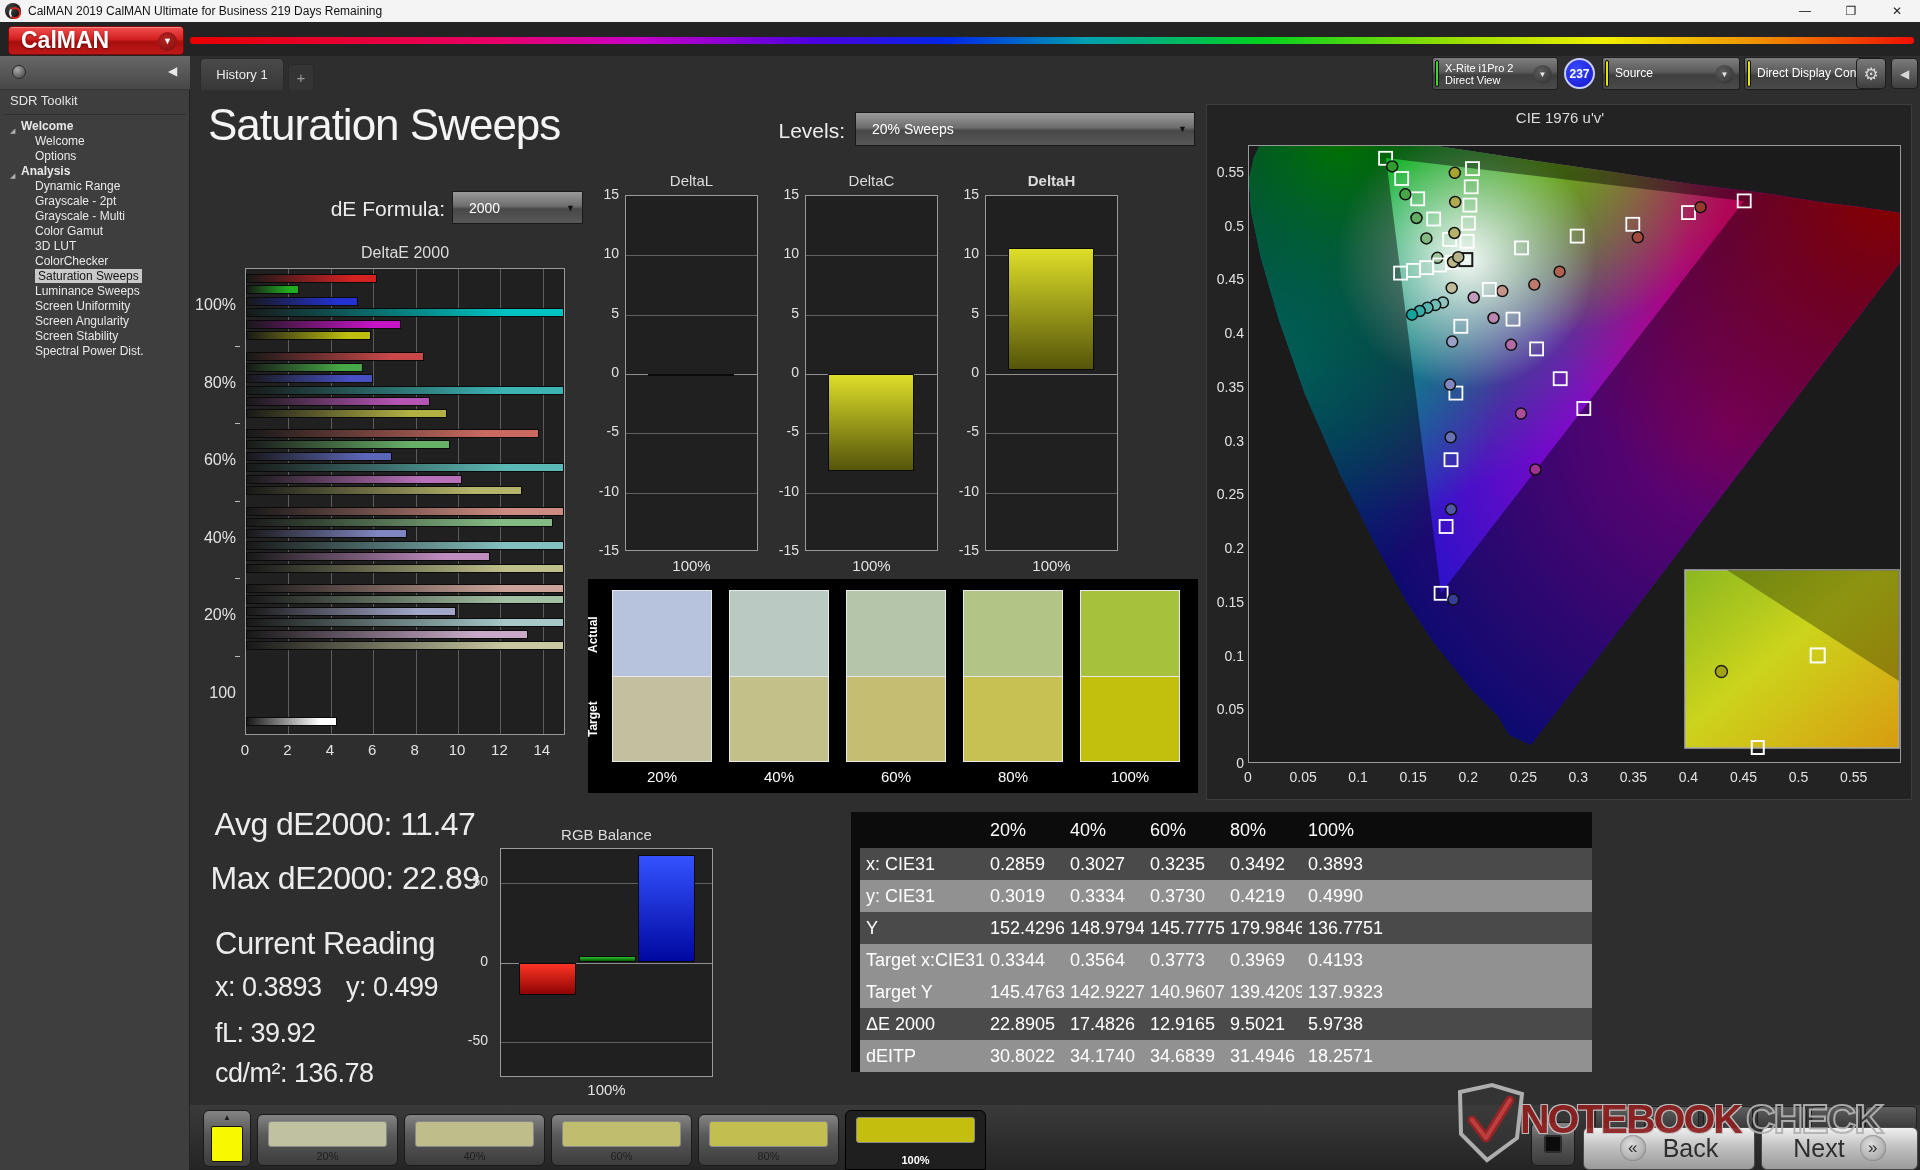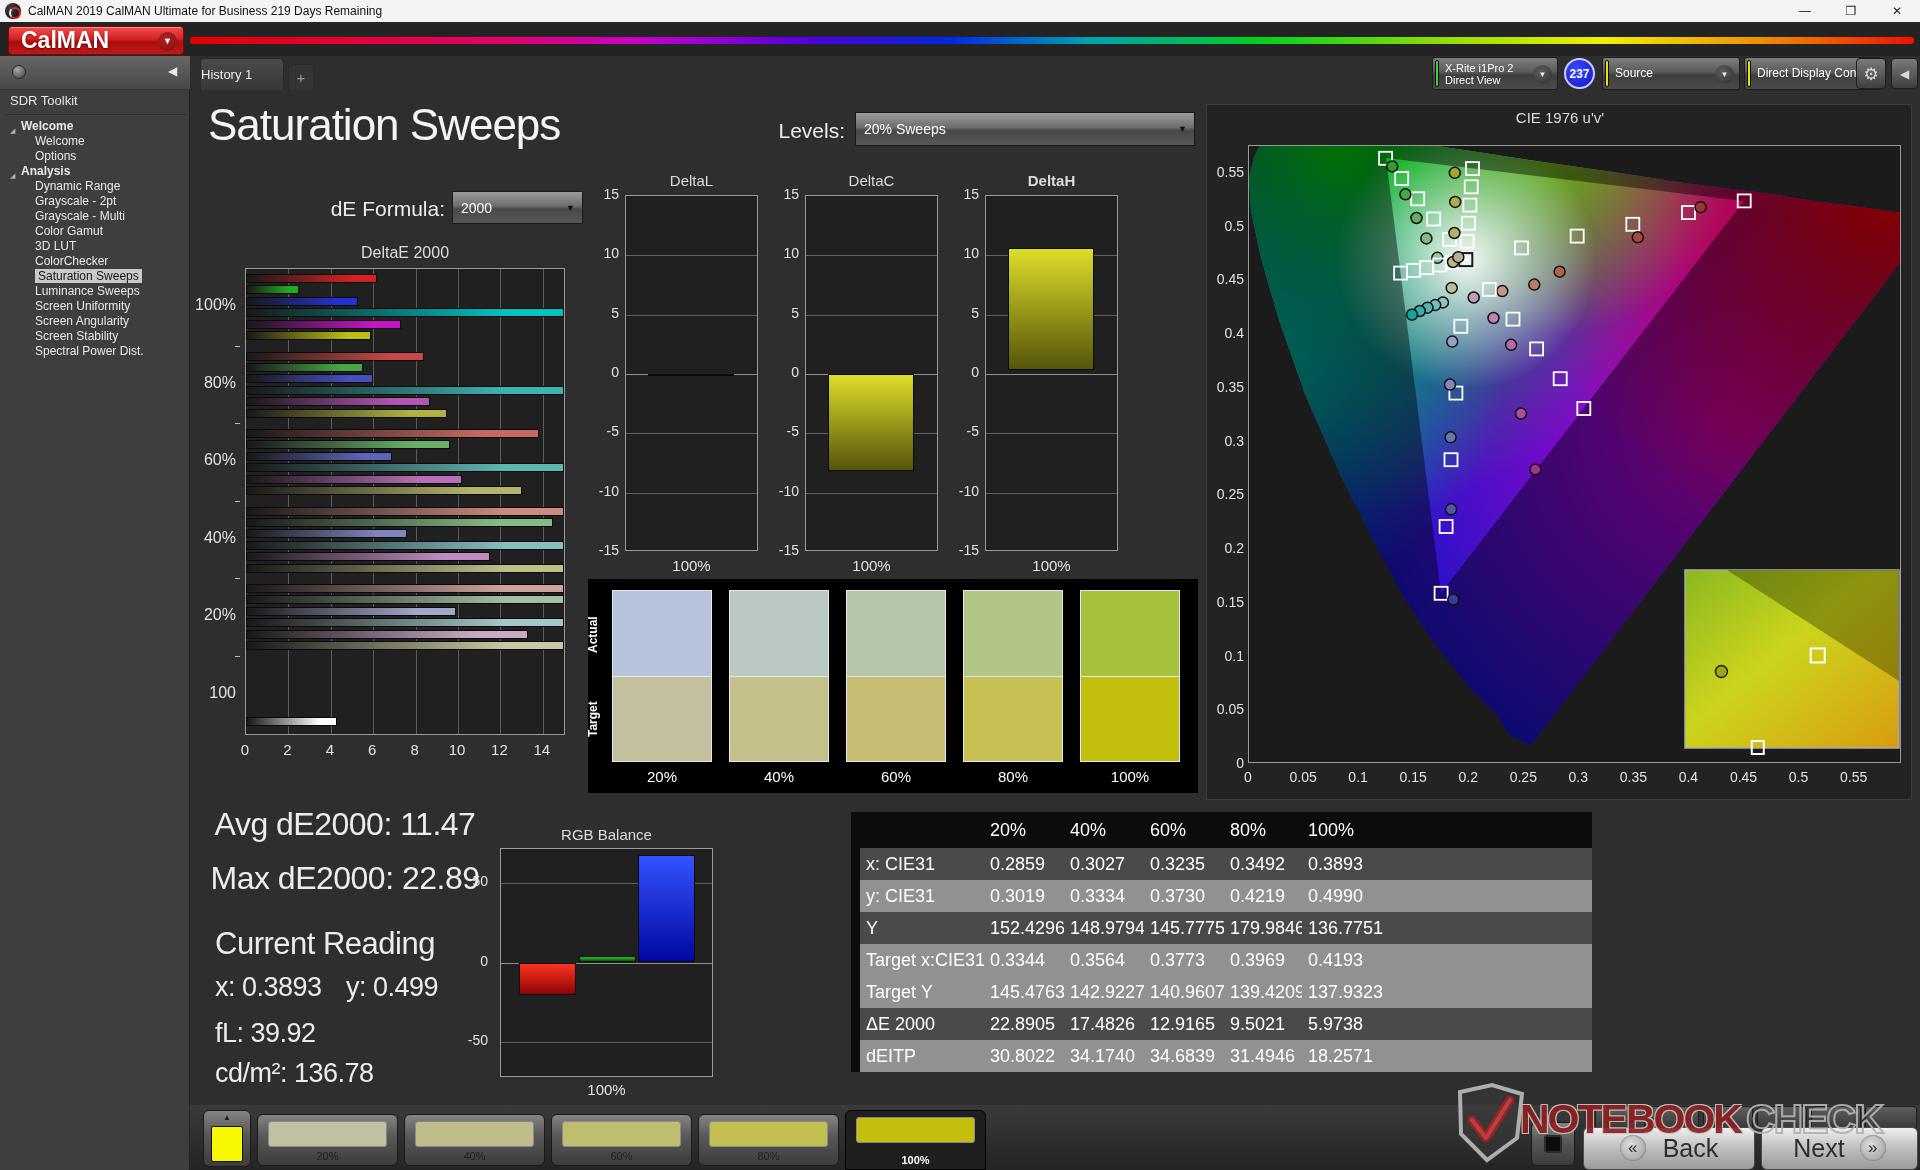--- a/index.html
+++ b/index.html
@@ -32,21 +32,21 @@
       #00a0b0 52%,#00d020 62%,#a0e000 74%,#f0f000 82%,#f09000 91%,#f01000 100%);}
 
   
   .sidehead{left:0;top:56px;width:190px;height:34px;
     background:linear-gradient(180deg,#676767,#474747);border-bottom:1px solid #333;}
   .radiodot{left:12px;top:9px;width:14px;height:14px;border-radius:50%;
     background:radial-gradient(circle at 35% 30%,#aaa,#3c3c3c);border:1px solid #2a2a2a;}
   .collapse-left{left:168px;top:8px;font-size:12px;color:#e8e8e8;}
   .tab{left:200px;top:58px;width:84px;height:32px;background:linear-gradient(180deg,#4a4a4a,#373737);
     border-radius:5px 5px 0 0;border:1px solid #2a2a2a;border-bottom:none;color:#ececec;
-    font-size:13px;text-align:left;line-height:32px;}
+    font-size:13px;text-align:center;line-height:32px;}
   .plustab{left:288px;top:64px;width:26px;height:26px;background:#343434;border-radius:4px 4px 0 0;
     color:#9a9a9a;font-size:15px;text-align:center;line-height:26px;border:1px solid #2a2a2a;border-bottom:none;}
 
   .dd{background:linear-gradient(180deg,#7e7e7e 0%,#5a5a5a 45%,#3f3f3f 55%,#4a4a4a 100%);
     border:1px solid #1d1d1d;border-radius:3px;color:#fff;}
   .dd .bar{position:absolute;left:2px;top:2px;bottom:2px;width:4px;border-radius:2px;}
   .dd .ddchev{position:absolute;right:5px;top:50%;margin-top:-9px;width:19px;height:19px;border-radius:50%;
     background:radial-gradient(circle at 40% 35%,#5c5c5c,#2e2e2e);color:#e8e8e8;font-size:8px;
     text-align:center;line-height:19px;}
   .dd2line{font-size:11px;line-height:12px;padding:4px 0 0 12px;}
@@ -65,21 +65,21 @@
   .trow.l0{padding-left:17px;font-weight:bold;}
   .trow.l1{padding-left:31px;}
   .trow .sel{background:#c9c9c9;color:#141414;padding:0 3px;}
 
   
   .main-bg{left:190px;top:90px;width:1730px;height:1015px;background:#2e2e2e;}
   .pagetitle{left:208px;top:100px;font-size:44px;letter-spacing:-1px;color:#f4f4f4;font-weight:400;}
   .lbl{color:#ececec;}
   .seldd{background:linear-gradient(180deg,#9a9a9a 0%,#6e6e6e 45%,#484848 55%,#585858 100%);
     border:1px solid #191919;color:#fff;}
-  .seldd .v{position:absolute;left:8px;top:50%;transform:translateY(-50%);font-size:14px;text-align:center;}
+  .seldd .v{position:absolute;left:16px;top:50%;transform:translateY(-50%);font-size:14px;text-align:center;}
   .seldd .a{position:absolute;right:7px;top:50%;transform:translateY(-50%);font-size:9px;color:#101010;}
 
   .charttitle{color:#dcdcdc;font-size:16px;text-align:center;}
   .plot{background:#202020;border:1px solid #9a9a9a;}
   .gridv{position:absolute;top:0;bottom:0;width:1px;background:#5c5c5c;}
   .gridh{position:absolute;left:0;right:0;height:1px;background:#606060;}
   .zero{background:#8f8f8f;}
   .bar{position:absolute;border:1px solid #0a0a0a;}
   .ticklab{position:absolute;color:#e2e2e2;font-size:15px;}
   .r{text-align:right;}

